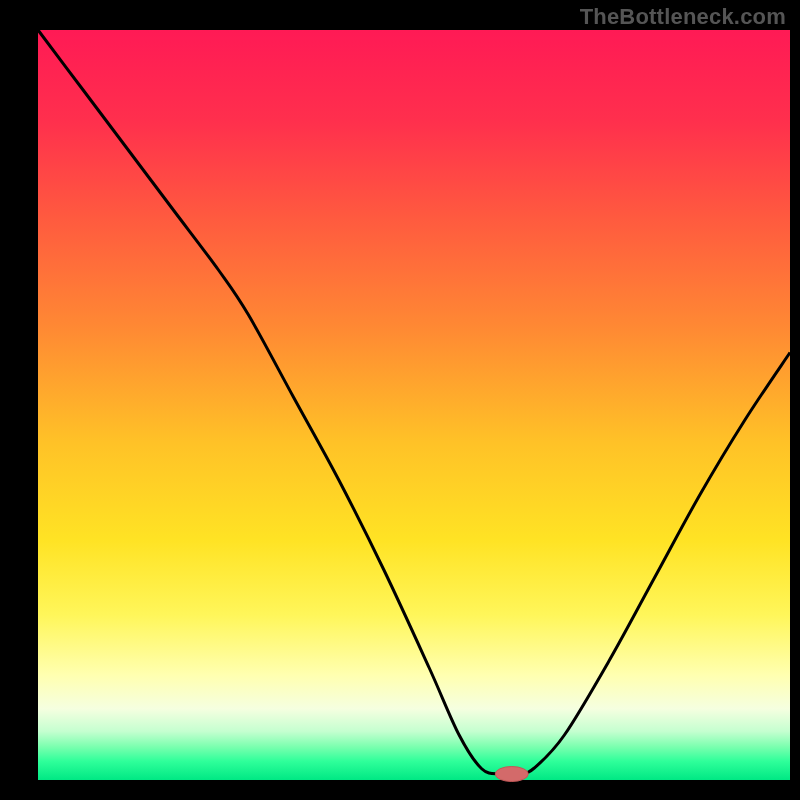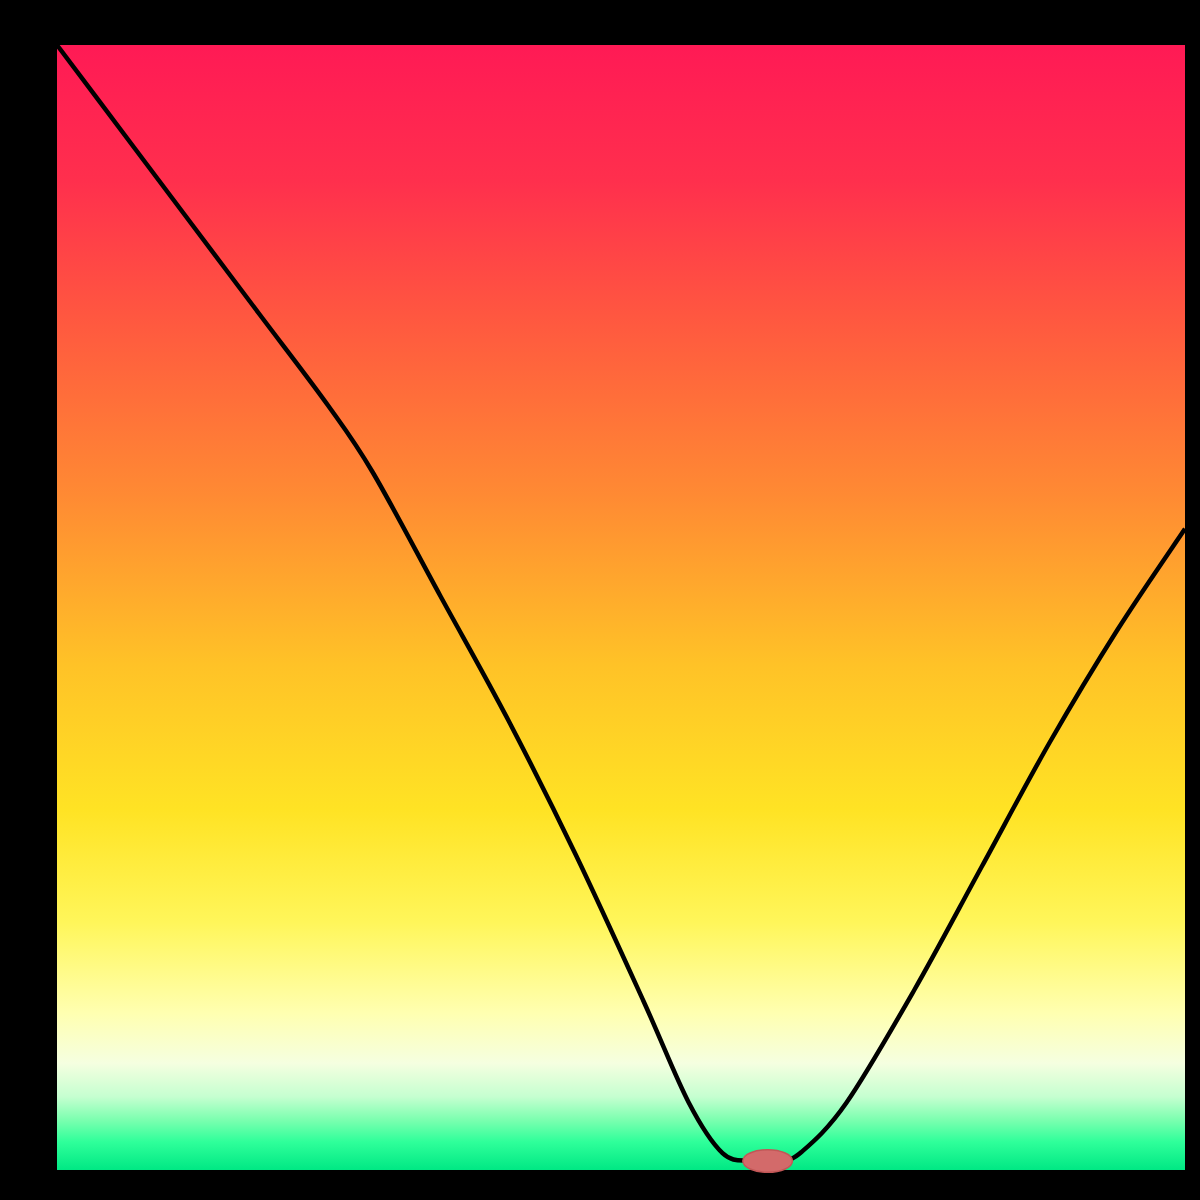--- a/index.html
+++ b/index.html
@@ -30,20 +30,21 @@
   svg.plot {
     position: absolute;
     left: 0;
     top: 0;
   }
 </style>
 </head>
 <body>
 
 <div class="frame">
+  <div class="watermark">TheBottleneck.com</div>
 
   <svg class="plot" width="800" height="800" viewBox="0 0 800 800">
     <defs>
       <linearGradient id="bg-grad" x1="0" y1="0" x2="0" y2="1">
           <stop offset="0%" stop-color="#ff1a55"></stop>
           <stop offset="12%" stop-color="#ff2f4d"></stop>
           <stop offset="25%" stop-color="#ff5a3f"></stop>
           <stop offset="40%" stop-color="#ff8a33"></stop>
           <stop offset="55.00000000000001%" stop-color="#ffc227"></stop>
           <stop offset="68%" stop-color="#ffe324"></stop>

